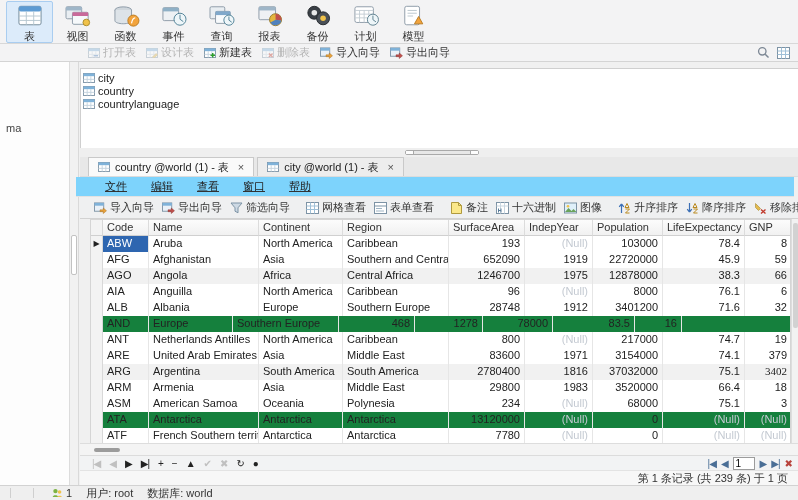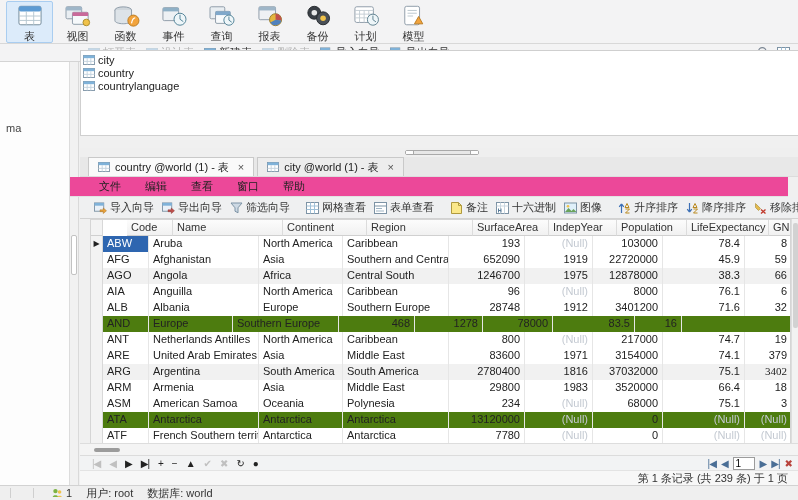--- a/index.html
+++ b/index.html
@@ -30,21 +30,21 @@
   #objtb-right { margin-left:auto; margin-right:8px; display:flex; align-items:center; gap:7px; }
 
   
   #sidebar { left:0; top:62px; width:70px; height:423px; background:#fdfdfd; border-right:1px solid #dcdcdc; }
   #sidebar-partial { position:absolute; left:6px; top:60px; color:#444; }
   #sidebar-scroll { left:70px; top:62px; width:9px; height:423px; background:#f1f1f1; border-right:1px solid #d9d9d9; }
   #sidebar-scroll .thumb { position:absolute; left:1px; top:173px; width:6px; height:40px; background:#fff;
                            border:1px solid #c2c2c2; border-radius:2px; }
 
   
-  #objlist { left:80px; top:50px; width:718px; height:86px; background:#fff; border:1px solid #cfcfcf;
+  #objlist { left:80px; top:68px; width:718px; height:86px; background:#fff; border:1px solid #cfcfcf;
              border-right:none; padding:2px 0 0 2px; overflow:hidden;text-align:right; }
   .obj-row { display:flex; align-items:center; gap:3px; height:13px; cursor:default; }
   .obj-row span { color:#222; }
 
   
   #objlist-strip { left:80px; top:148px; width:718px; height:9px; background:#efefef; }
   #objlist-hscroll { position:absolute; left:325px; top:2px; width:74px; height:5px; background:#e7e7e7;
                      border:1px solid #a9a9a9; border-radius:2px; }
   #objlist-hscroll .cap { position:absolute; top:0; width:8px; height:3px; background:#fdfdfd; border-right:1px solid #a9a9a9; }
   #objlist-hscroll .cap.r { right:0; border-right:none; border-left:1px solid #a9a9a9; }
@@ -52,22 +52,22 @@
   
   #tabbar { left:80px; top:157px; width:718px; height:20px; background:#e8e8e8; display:flex;
             align-items:flex-end; padding-left:8px; border-bottom:1px solid #dcdcdc; }
   .tab { display:flex; align-items:center; gap:5px; height:19px; padding:0 9px; background:#ededed;
          border:1px solid #c9c9c9; border-bottom:none; margin-right:3px; cursor:default; }
   .tab.active { background:#fafafa; }
   .tab .ttl { color:#222; }
   .tab .cls { color:#555; font-size:11px; padding-left:4px; cursor:pointer; }
 
   
-  #menubar { left:70px; top:177px; width:718px; height:20px; background:#ec4899;
-             border-bottom:1px solid #e2e2e2; display:flex; align-items:center; padding-left:17px; }
+  #menubar { left:76px; top:177px; width:718px; height:20px; background:#7dd3fc;
+             border-bottom:1px solid #e2e2e2; display:flex; align-items:center; padding-left:17px;text-decoration:underline; }
   .mitem { padding:2px 12px; color:#222; cursor:default; }
 
   
   #tbltoolbar { left:80px; top:197px; width:718px; height:22px; background:#eff0f1;
                 border-bottom:1px solid #d2d2d2; display:flex; align-items:center; padding-left:10px; }
   .tbtn { display:flex; align-items:center; gap:3px; padding:2px 4px; color:#333; cursor:default; white-space:nowrap; }
   .tsep { width:1px; height:14px; background:#cdcdcd; margin:0 4px; }
 
   
   #grid { left:90px; top:219px; width:701px; height:224px; background:#fff; border:1px solid #d5d5d5;
@@ -75,21 +75,21 @@
   .grow { display:flex; height:16px; }
   .gcell { height:16px; line-height:15px; padding:0 4px; white-space:nowrap; overflow:hidden;
            border-right:1px solid #e6e6e6; flex:none; color:#222; }
   .ghead .gcell { background:linear-gradient(#fcfcfc,#f1f1f1); border-bottom:1px solid #d0d0d0;
                   border-right:1px solid #dcdcdc; color:#333; }
   .gcell.marker { background:#f3f3f3; border-right:1px solid #d8d8d8; padding:0; text-align:center;
                   font-size:8px; color:#222; line-height:16px; }
   .gcell.num { text-align:right; }
   .gcell.null { color:#c4cad2; }
   .gcell.sel { background:#2e66b0; color:#fff; }
-  #grid-body .grow:nth-child(6n)   { background:#4d7c0f; }
+  #grid-body .grow:nth-child(6n)   { background:#15803d; }
   #grid-body .grow:nth-child(6n+3) { background:#f1f1f1; }
 
   
   #grid-vscroll { left:791px; top:219px; width:7px; height:224px; background:#f2f2f2; border-left:1px solid #ddd; }
   #grid-vscroll .thumb { position:absolute; left:1px; top:4px; width:5px; height:105px; background:#d2d2d2; border-radius:2px; }
 
   
   #grid-bstrip { left:80px; top:443px; width:718px; height:12px; background:#f4f4f4; border-top:1px solid #ddd; }
   #grid-bstrip .thumb { position:absolute; left:14px; top:4px; width:26px; height:4px; background:#9c9c9c; border-radius:2px; }
 
@@ -428,21 +428,21 @@
             <path d="M1.5 1.5l5 5-2 2-3-3z" fill="#e4bb4e" stroke="#a8882e" stroke-width="0.6"></path>
             <path d="M7 7.5l4.5 4M11.5 7.5l-4.5 4" stroke="#c0392b" stroke-width="1.4"></path>
           </svg></span>
         <span>移除排序</span>
       </div>
     </div>
 
   <div id="grid" class="abs">
     <div id="grid-header" class="grow ghead">
         <div class="gcell marker" style="width: 12px;"></div>
-        <div class="gcell" style="width: 46px; margin-left: 24px;">Code</div>
+        <div class="gcell" style="width: 46px;">Code</div>
         <div class="gcell" style="width: 110px;">Name</div>
         <div class="gcell" style="width: 84px;">Continent</div>
         <div class="gcell" style="width: 106px;">Region</div>
         <div class="gcell" style="width: 76px;">SurfaceArea</div>
         <div class="gcell" style="width: 68px;">IndepYear</div>
         <div class="gcell" style="width: 70px;">Population</div>
         <div class="gcell" style="width: 82px;">LifeExpectancy</div>
         <div class="gcell" style="width: 47px;">GNP</div>
       </div>
     <div id="grid-body">
@@ -468,21 +468,21 @@
           <div class="gcell num" style="width: 68px;">1919</div>
           <div class="gcell num" style="width: 70px;">22720000</div>
           <div class="gcell num" style="width: 82px;">45.9</div>
           <div class="gcell num" style="width: 47px;">59</div>
         </div>
         <div class="grow">
           <div class="gcell marker" style="width: 12px;"></div>
           <div class="gcell" style="width: 46px;">AGO</div>
           <div class="gcell" style="width: 110px;">Angola</div>
           <div class="gcell" style="width: 84px;">Africa</div>
-          <div class="gcell" style="width: 106px;">Central South</div>
+          <div class="gcell" style="width: 106px;">Central Africa</div>
           <div class="gcell num" style="width: 76px;">1246700</div>
           <div class="gcell num" style="width: 68px;">1975</div>
           <div class="gcell num" style="width: 70px;">12878000</div>
           <div class="gcell num" style="width: 82px;">38.3</div>
           <div class="gcell num" style="width: 47px;">66</div>
         </div>
         <div class="grow">
           <div class="gcell marker" style="width: 12px;"></div>
           <div class="gcell" style="width: 46px;">AIA</div>
           <div class="gcell" style="width: 110px;">Anguilla</div>

